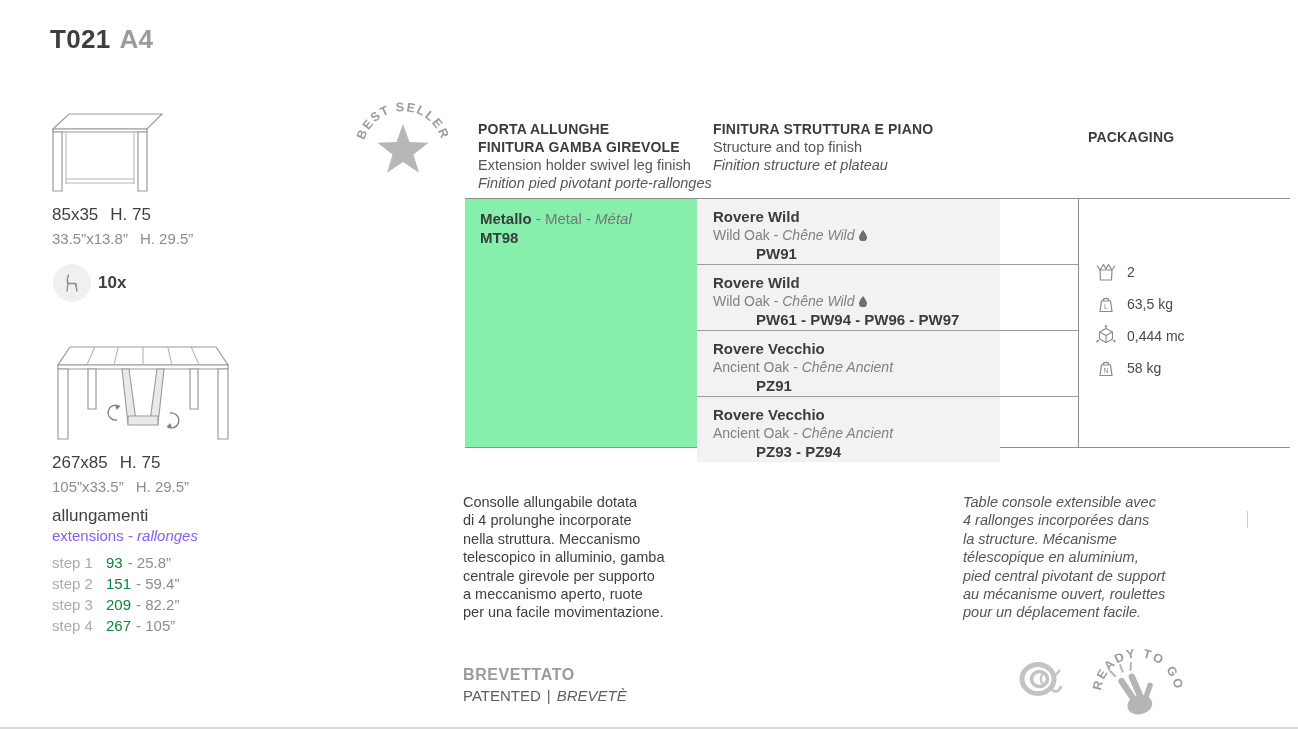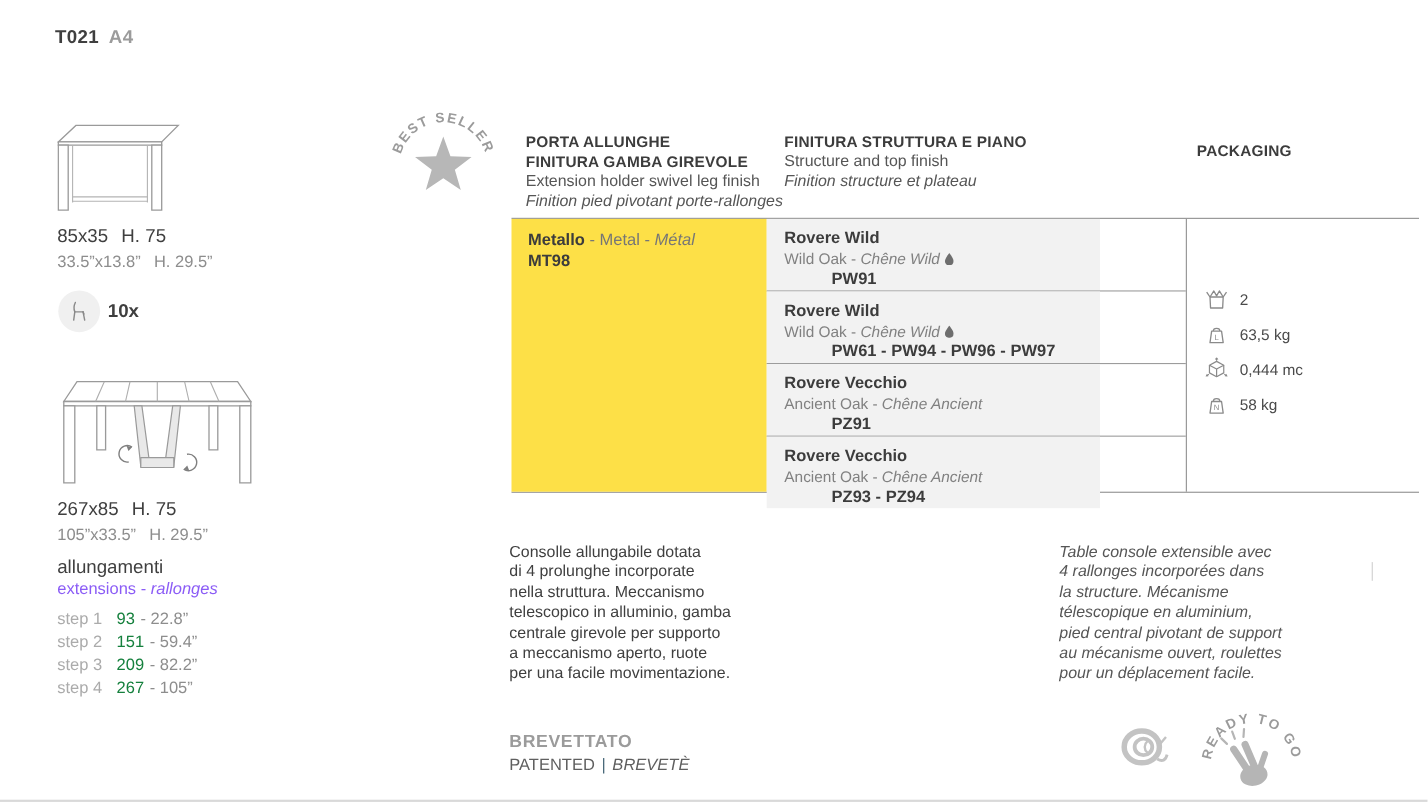--- a/index.html
+++ b/index.html
@@ -4,21 +4,21 @@
 <style>
   * { margin:0; padding:0; box-sizing:border-box; }
   html,body { background:#fff; }
   #page {
     position:relative; width:1298px; height:729px; background:#fff;
     font-family:"Liberation Sans", sans-serif; color:#3f3f3f; overflow:hidden;
   }
   .abs { position:absolute; }
 
   
-  #title { left:50px; top:24px; font-size:17px; font-weight:600; letter-spacing:.3px; }
+  #title { left:50px; top:24px; font-size:26px; font-weight:600; letter-spacing:.3px; }
   #title .variant { color:#9b9b9b; margin-left:9px; }
 
   
   .dim-metric { font-size:17px; color:#3f3f3f; }
   .dim-imperial { font-size:15px; color:#8d8d8d; margin-top:3px; }
   .dim-metric .hgt, .dim-imperial .hgt { margin-left:12px; }
 
   #seat-circle { left:53px; top:264px; width:38px; height:38px; border-radius:50%;
     background:#f0f0f0; display:flex; align-items:center; justify-content:center; }
   #seat-count { left:98px; top:273px; font-size:17px; font-weight:700; }
@@ -33,21 +33,21 @@
 
   
   .col-head { font-size:14px; line-height:18px; }
   .col-head .t { font-weight:700; color:#3c3c3c; letter-spacing:.2px; }
   .col-head .s { font-weight:400; color:#565656; font-size:14.5px; }
   .col-head .f { font-weight:400; color:#565656; font-size:14.5px; font-style:italic; }
 
   
   #spec-table { left:465px; top:198px; width:825px; height:250px;
     border-top:1px solid #8f8f8f; border-bottom:1px solid #8f8f8f; }
-  #leg-cell { left:0; top:0; width:232px; height:100%; background:#fde047; padding:11px 0 0 15px; }
+  #leg-cell { left:0; top:0; width:232px; height:100%; background:#86efac; padding:11px 0 0 15px; }
   #leg-cell .l1 { font-size:15px; }
   #leg-cell .name-it { font-weight:600; color:#3c3c3c; }
   #leg-cell .grey { color:#767676; }
   #leg-cell .fr { color:#767676; font-style:italic; }
   #leg-cell .code { font-size:15px; font-weight:700; color:#3c3c3c; margin-top:2px; }
 
   #finish-rows { left:232px; top:0; width:381px; height:100%; display:flex; flex-direction:column; }
   .f-row { flex:1; position:relative; }
   .f-row + .f-row { border-top:1px solid #9c9c9c; }
   .f-row .shade { position:absolute; left:0; top:0; width:303px; height:100%; background:#f2f2f2; }
@@ -167,21 +167,21 @@
   <div class="abs dim-imperial" style="left:52px; top:475px;">
     <span>105”x33.5”</span><span class="hgt">H. 29.5”</span>
   </div>
 
   <div class="abs" id="ext-title">allungamenti</div>
   <div class="abs" id="ext-sub">
     <span>extensions - </span><span class="it">rallonges</span>
   </div>
   <div class="abs" id="steps">
     <div class="step-row">
-      <span class="lbl">step 1</span><span class="cm">93</span><span class="inch">- 22.8”</span>
+      <span class="lbl">step 1</span><span class="cm">93</span><span class="inch">- 25.8”</span>
     </div>
     <div class="step-row">
       <span class="lbl">step 2</span><span class="cm">151</span><span class="inch">- 59.4”</span>
     </div>
     <div class="step-row">
       <span class="lbl">step 3</span><span class="cm">209</span><span class="inch">- 82.2”</span>
     </div>
     <div class="step-row">
       <span class="lbl">step 4</span><span class="cm">267</span><span class="inch">- 105”</span>
     </div>

